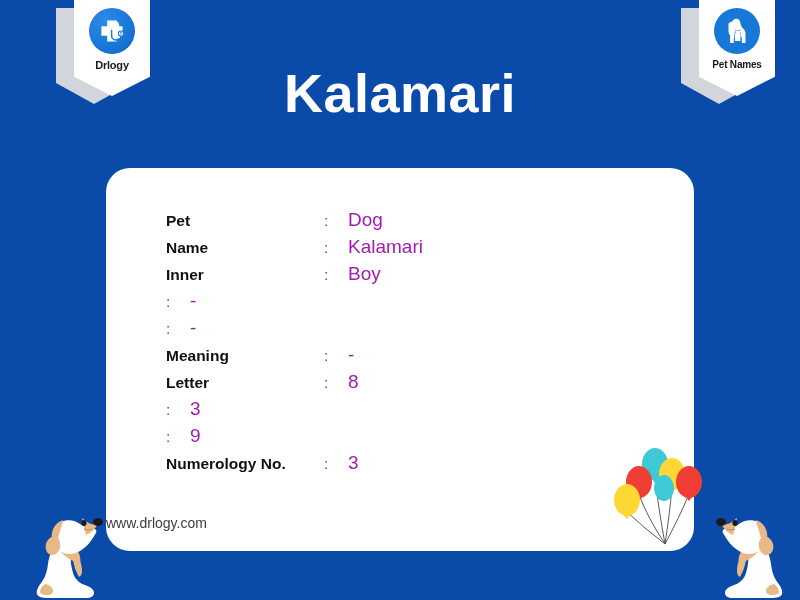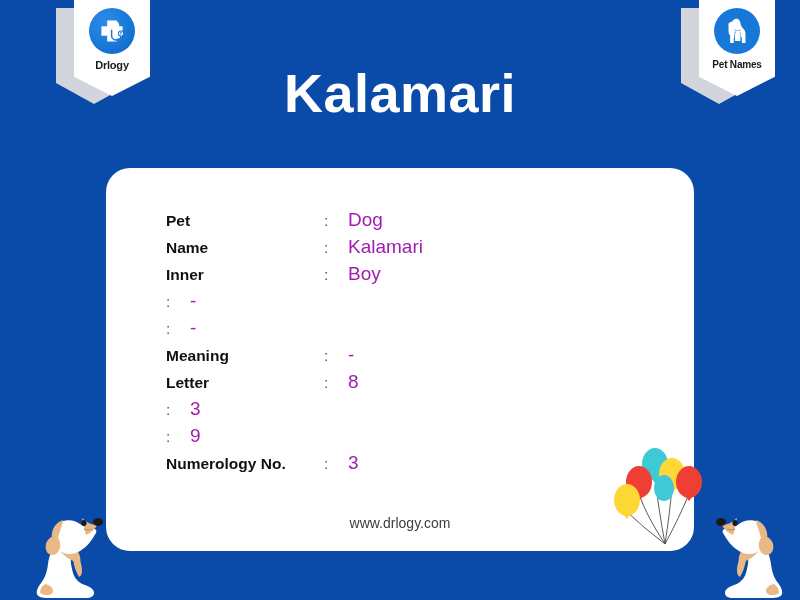--- a/index.html
+++ b/index.html
@@ -131,21 +131,20 @@
   .row-value {
     font-size: 19px;
     color: #a21caf;
     white-space: nowrap;
   }
   .footer {
     position: absolute;
     left: 0;
     top: 347px;
     width: 588px;
-    text-align: center;
     font-size: 14px;
     color: #3d3d3d;
   }
 
   
   .balloons {
     position: absolute;
     left: 612px;
     top: 440px;
     width: 100px;

